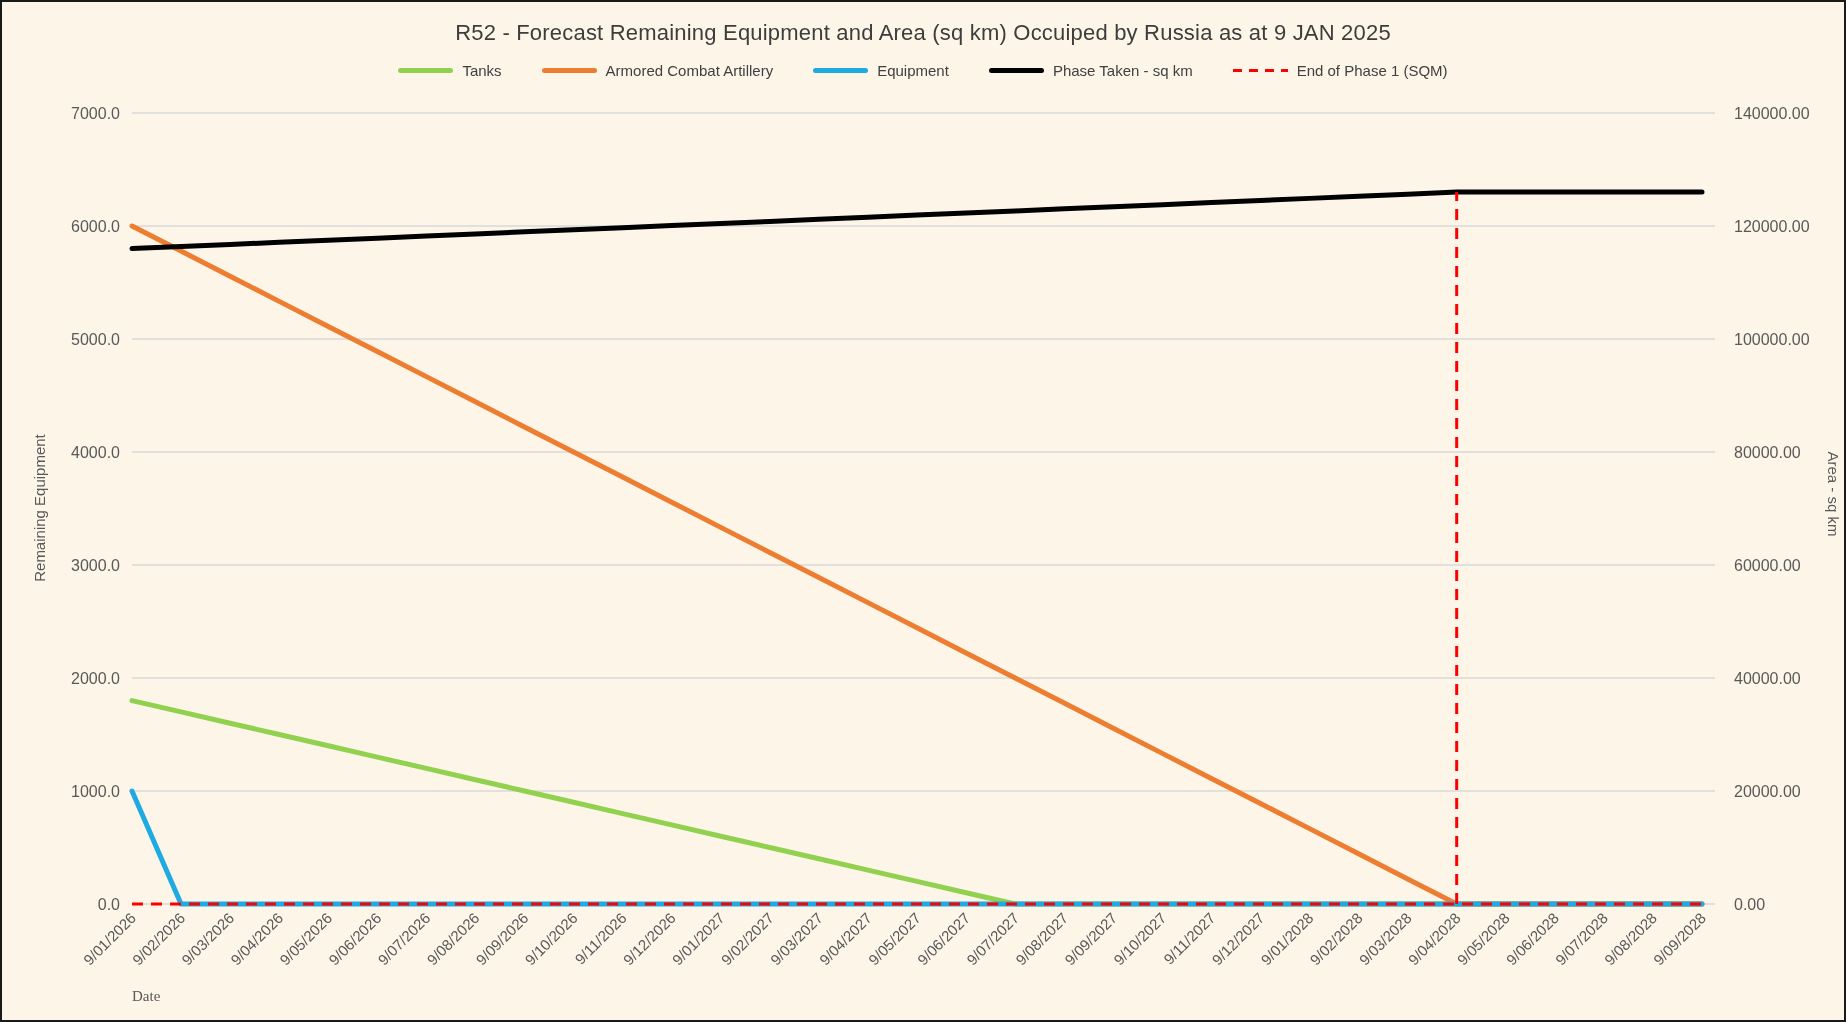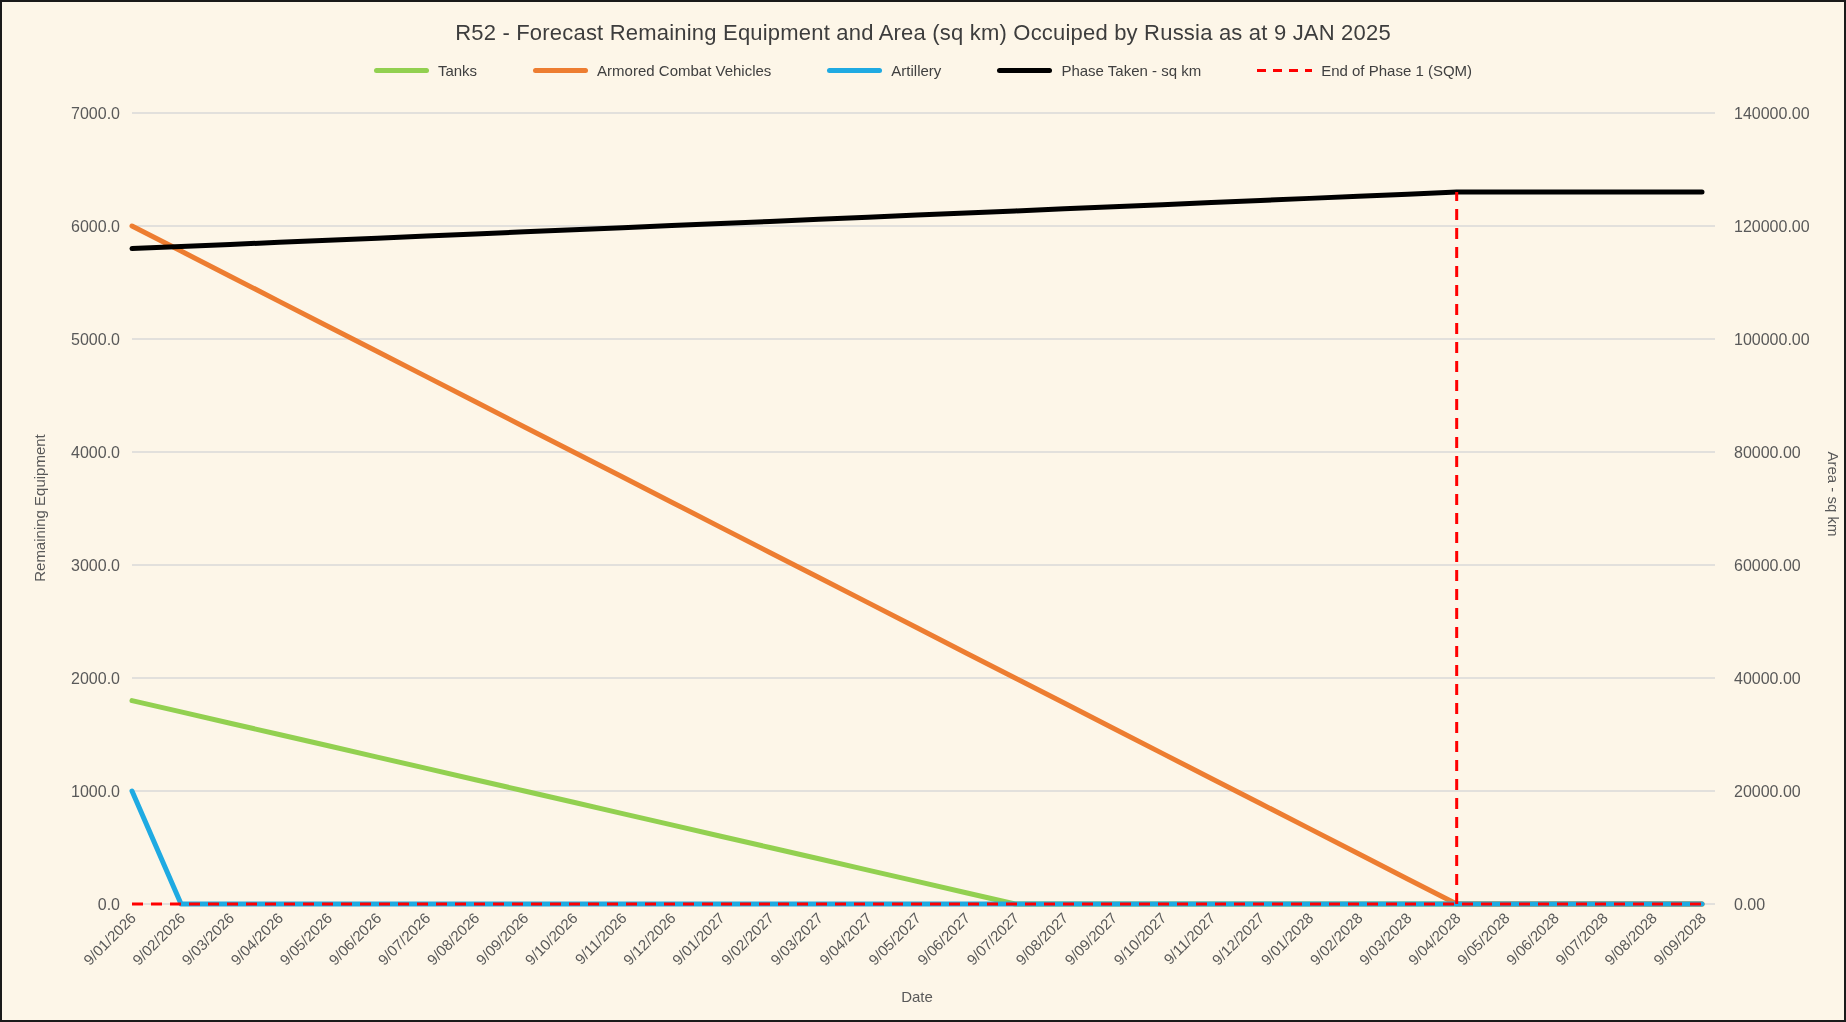--- a/index.html
+++ b/index.html
@@ -8,49 +8,49 @@
   .canvas {
     position:relative; width:1846px; height:1022px;
     background:#FDF6E8; border:2px solid #1a1a1a; overflow:hidden;padding-left:28px;
   }
   .chart-title {
     position:absolute; top:18px; left:0; width:100%;
     text-align:center; font-size:22px; color:#3d3d3d; letter-spacing:0.2px;
   }
   .legend {
     position:absolute; top:60px; left:0; width:100%;
-    display:flex; justify-content:center; align-items:center; gap:56px;
+    display:flex; justify-content:center; align-items:center; gap:40px;
   }
   .legend-item { display:flex; align-items:center; gap:9px; font-size:15px; color:#404040; }
   .swatch { width:55px; height:5px; border-radius:2.5px; flex:0 0 auto; }
   .swatch.dashed { height:3px; border-radius:0; }
   .axis-title { position:absolute; font-size:15px; color:#595959; white-space:nowrap; }
-  #xAxisTitle { top:986px; left:130px; width:1570px; text-align:center; }
+  #xAxisTitle { top:986px; left:130px; width:1570px; text-align:left;font-family:Liberation Serif, serif; }
   #yLeftTitle  { top:506px; left:37px;   transform:translate(-50%,-50%) rotate(-90deg); }
   #yRightTitle { top:492px; left:1831px; transform:translate(-50%,-50%) rotate(90deg); }
   svg#plot { position:absolute; top:0; left:0; }
   svg#plot text { font-family:"Liberation Sans", sans-serif; }
 </style>
 </head>
 <body>
 
 <div class="canvas">
   <div class="chart-title">R52 - Forecast Remaining Equipment and Area (sq km) Occuiped by Russia as at 9 JAN 2025</div>
   <div class="legend" id="legend">
       <span class="legend-item">
         <span class="swatch" style="background: rgb(146, 208, 80);"></span>
         <span>Tanks</span>
       </span>
       <span class="legend-item">
         <span class="swatch" style="background: rgb(237, 125, 49);"></span>
-        <span>Armored Combat Vehicles</span>
+        <span>Armored Combat Artillery</span>
       </span>
       <span class="legend-item">
         <span class="swatch" style="background: rgb(31, 170, 226);"></span>
-        <span>Artillery</span>
+        <span>Equipment</span>
       </span>
       <span class="legend-item">
         <span class="swatch" style="background: rgb(0, 0, 0);"></span>
         <span>Phase Taken - sq km</span>
       </span>
       <span class="legend-item">
         <span class="swatch dashed" style="background: repeating-linear-gradient(90deg, rgb(255, 0, 0) 0px, rgb(255, 0, 0) 9px, transparent 9px, transparent 16px);"></span>
         <span>End of Phase 1 (SQM)</span>
       </span>
     </div>

